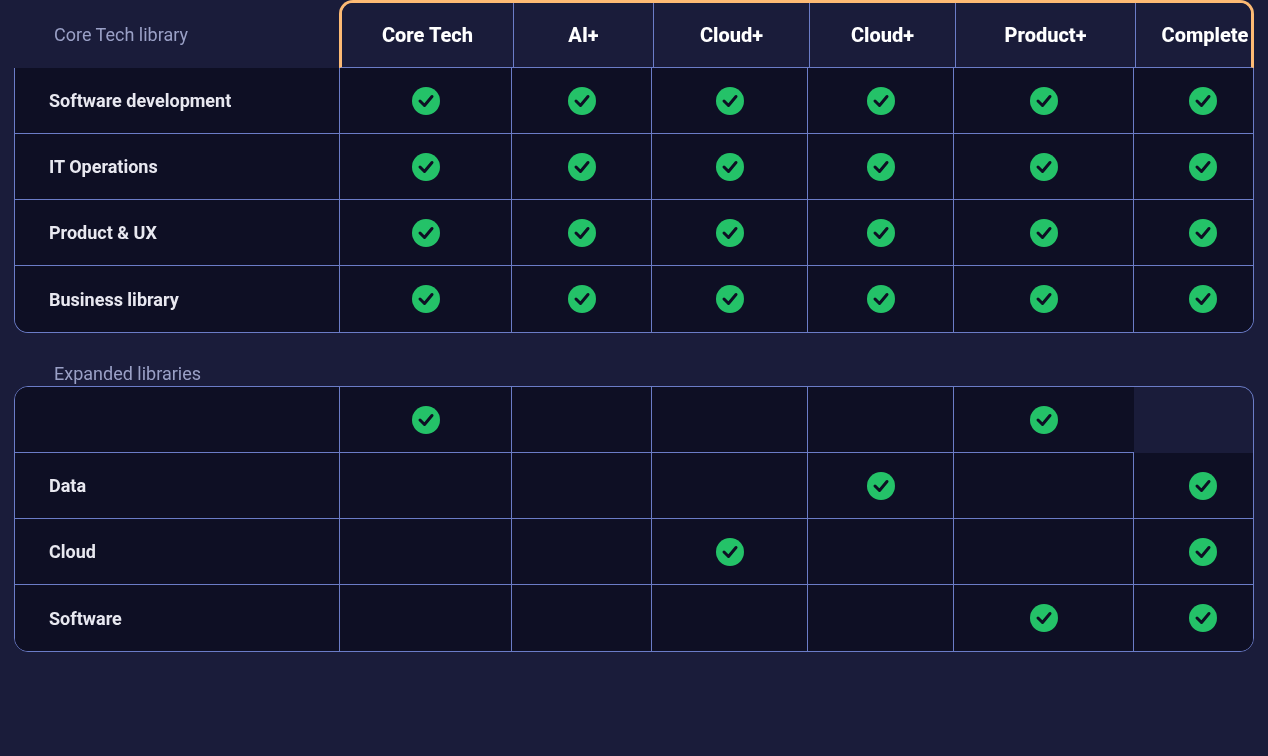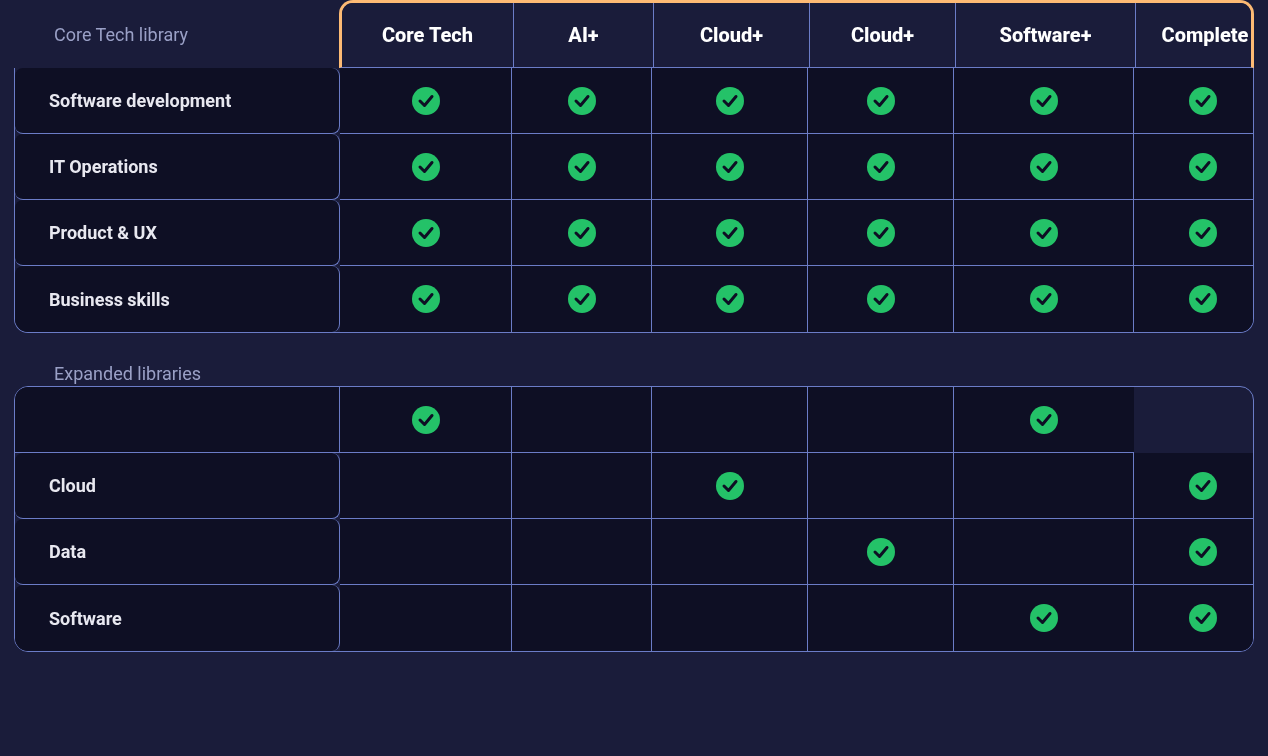--- a/index.html
+++ b/index.html
@@ -86,34 +86,33 @@
     background: #0e0f24;
   }
   .body-table .brow:last-child .bcell { border-bottom: none; }
   .body-table .bcell:last-child { border-right: none; }
   .body-table .bcell.lbl {
     justify-content: flex-start;
     padding-left: 34px;
     font-weight: 700;
     font-size: 18px;
     color: #e8e8f0;
-    border-radius: 8px;
   }
 </style>
 </head>
 <body>
 
 <div class="header-grid">
   <div class="header-label">Core Tech library</div>
   <div class="plans-header">
     <div class="hcell">Core Tech</div>
     <div class="hcell">AI+</div>
     <div class="hcell">Cloud+</div>
     <div class="hcell">Cloud+</div>
-    <div class="hcell">Software+</div>
+    <div class="hcell">Product+</div>
     <div class="hcell">Complete</div>
   </div>
 </div>
 
 <div class="body-table" id="section-0-body">
     <div class="brow">
       <div class="bcell lbl">Software development</div>
       <div class="bcell">
         <span class="check">
           <svg viewBox="0 0 24 24" fill="none" stroke="#0e0f24" stroke-width="4" stroke-linecap="round" stroke-linejoin="round">
@@ -241,21 +240,21 @@
       </div>
       <div class="bcell">
         <span class="check">
           <svg viewBox="0 0 24 24" fill="none" stroke="#0e0f24" stroke-width="4" stroke-linecap="round" stroke-linejoin="round">
             <polyline points="4 12 10 18 20 6"></polyline>
           </svg>
         </span>
       </div>
     </div>
     <div class="brow">
-      <div class="bcell lbl">Business skills</div>
+      <div class="bcell lbl">Business library</div>
       <div class="bcell">
         <span class="check">
           <svg viewBox="0 0 24 24" fill="none" stroke="#0e0f24" stroke-width="4" stroke-linecap="round" stroke-linejoin="round">
             <polyline points="4 12 10 18 20 6"></polyline>
           </svg>
         </span>
       </div>
       <div class="bcell">
         <span class="check">
           <svg viewBox="0 0 24 24" fill="none" stroke="#0e0f24" stroke-width="4" stroke-linecap="round" stroke-linejoin="round">
@@ -310,52 +309,52 @@
       <div class="bcell"></div>
       <div class="bcell">
         <span class="check">
           <svg viewBox="0 0 24 24" fill="none" stroke="#0e0f24" stroke-width="4" stroke-linecap="round" stroke-linejoin="round">
             <polyline points="4 12 10 18 20 6"></polyline>
           </svg>
         </span>
       </div>
     </div>
     <div class="brow">
+      <div class="bcell lbl">Data</div>
+      <div class="bcell"></div>
+      <div class="bcell"></div>
+      <div class="bcell"></div>
+      <div class="bcell">
+        <span class="check">
+          <svg viewBox="0 0 24 24" fill="none" stroke="#0e0f24" stroke-width="4" stroke-linecap="round" stroke-linejoin="round">
+            <polyline points="4 12 10 18 20 6"></polyline>
+          </svg>
+        </span>
+      </div>
+      <div class="bcell"></div>
+      <div class="bcell">
+        <span class="check">
+          <svg viewBox="0 0 24 24" fill="none" stroke="#0e0f24" stroke-width="4" stroke-linecap="round" stroke-linejoin="round">
+            <polyline points="4 12 10 18 20 6"></polyline>
+          </svg>
+        </span>
+      </div>
+    </div>
+    <div class="brow">
       <div class="bcell lbl">Cloud</div>
       <div class="bcell"></div>
       <div class="bcell"></div>
       <div class="bcell">
         <span class="check">
           <svg viewBox="0 0 24 24" fill="none" stroke="#0e0f24" stroke-width="4" stroke-linecap="round" stroke-linejoin="round">
             <polyline points="4 12 10 18 20 6"></polyline>
           </svg>
         </span>
       </div>
       <div class="bcell"></div>
-      <div class="bcell"></div>
-      <div class="bcell">
-        <span class="check">
-          <svg viewBox="0 0 24 24" fill="none" stroke="#0e0f24" stroke-width="4" stroke-linecap="round" stroke-linejoin="round">
-            <polyline points="4 12 10 18 20 6"></polyline>
-          </svg>
-        </span>
-      </div>
-    </div>
-    <div class="brow">
-      <div class="bcell lbl">Data</div>
-      <div class="bcell"></div>
-      <div class="bcell"></div>
-      <div class="bcell"></div>
-      <div class="bcell">
-        <span class="check">
-          <svg viewBox="0 0 24 24" fill="none" stroke="#0e0f24" stroke-width="4" stroke-linecap="round" stroke-linejoin="round">
-            <polyline points="4 12 10 18 20 6"></polyline>
-          </svg>
-        </span>
-      </div>
       <div class="bcell"></div>
       <div class="bcell">
         <span class="check">
           <svg viewBox="0 0 24 24" fill="none" stroke="#0e0f24" stroke-width="4" stroke-linecap="round" stroke-linejoin="round">
             <polyline points="4 12 10 18 20 6"></polyline>
           </svg>
         </span>
       </div>
     </div>
     <div class="brow">

